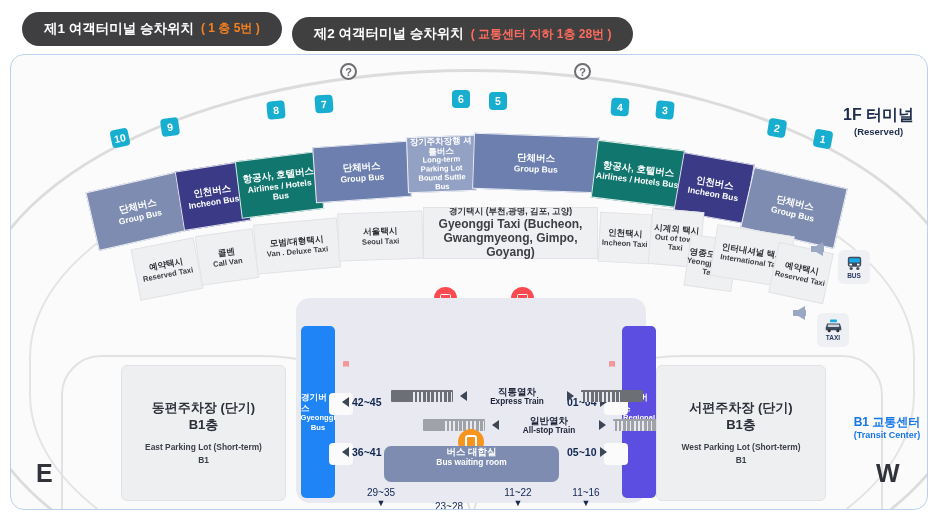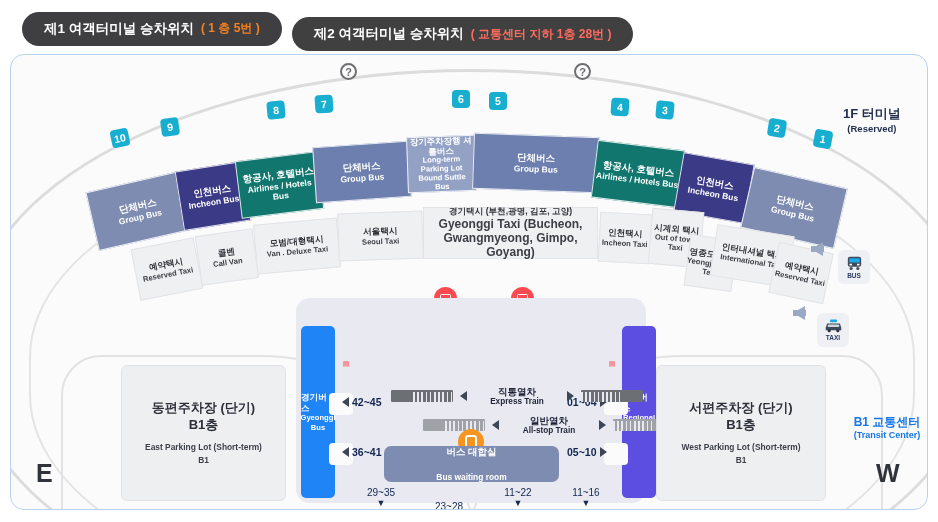--- a/index.html
+++ b/index.html
@@ -58,21 +58,21 @@
           align-items:center; justify-content:center; cursor:pointer; }
 
   
   .help{ position:absolute; width:17px; height:17px; border-radius:50%;
          border:2px solid #6e6e72; color:#6e6e72; font-size:11px; font-weight:bold;
          display:flex; align-items:center; justify-content:center; cursor:pointer;
          background:#fbfbfc; }
 
   
   .termlab{ position:absolute; text-align:center; }
-  .termlab .kr{ font-size:13px; font-weight:bold; color:#1f2d4d; }
+  .termlab .kr{ font-size:16px; font-weight:bold; color:#1f2d4d; }
   .termlab .en{ font-size:9.5px; font-weight:bold; color:#1f2d4d; }
 
   
   .plat{ position:absolute; left:285px; top:243px; width:350px; height:205px;
          background:#e9eaf1; border-radius:14px; }
   .gyeonggi{ position:absolute; left:290px; top:271px; width:34px; height:172px;
         background:#1f84f5; border-radius:5px; color:#fff; display:flex; flex-direction:column;
         justify-content:center; align-items:center; line-height:1.25; }
   .regional{ position:absolute; left:611px; top:271px; width:34px; height:172px;
         background:#5b4ee0; border-radius:5px; color:#fff; display:flex; flex-direction:column;
@@ -93,21 +93,21 @@
      background:repeating-linear-gradient(to right,#e9eaf1 0 1.6px,transparent 1.6px 4.2px); }
   .tri{ width:0;height:0; border-top:5px solid transparent; border-bottom:5px solid transparent; }
   .tri-l{ border-right:7px solid #3c4655; }
   .tri-r{ border-left:7px solid #3c4655; }
   .trlabel{ text-align:center; width:86px; line-height:1.18; }
   .trlabel .kr{ font-size:9.5px; font-weight:bold; color:#20253a; }
   .trlabel .en{ font-size:8.2px; font-weight:bold; color:#20253a; }
 
   .waiting{ position:absolute; left:373px; top:391px; width:175px; height:36px;
       background:#7d8cb0; border-radius:7px; color:#fff; display:flex; flex-direction:column;
-      justify-content:space-between; align-items:center; line-height:1.2; }
+      justify-content:flex-start; align-items:center; line-height:1.2; }
   .waiting .kr{ font-size:9.5px; font-weight:bold; }
   .waiting .en{ font-size:8.4px; font-weight:bold; }
 
   .gate{ position:absolute; text-align:center; font-size:10px; font-weight:normal; color:#10254f; }
   .gate .dn{ font-size:9px; color:#1b2b4d; line-height:1; margin-top:1px; }
 
   
   .tkt-ring{ position:absolute; width:22px; height:22px; border:2.5px solid #fb4b50;
       border-radius:50%; display:flex; align-items:center; justify-content:center; cursor:pointer; }
   .tkt-ring::after{ content:""; position:absolute; width:13px;height:13px;

